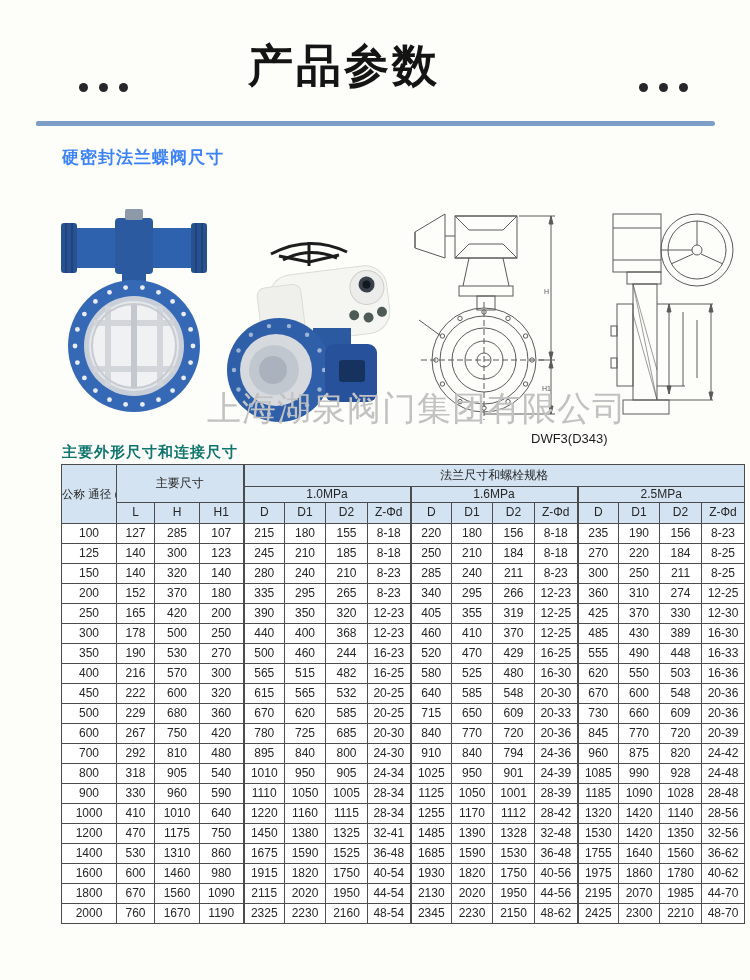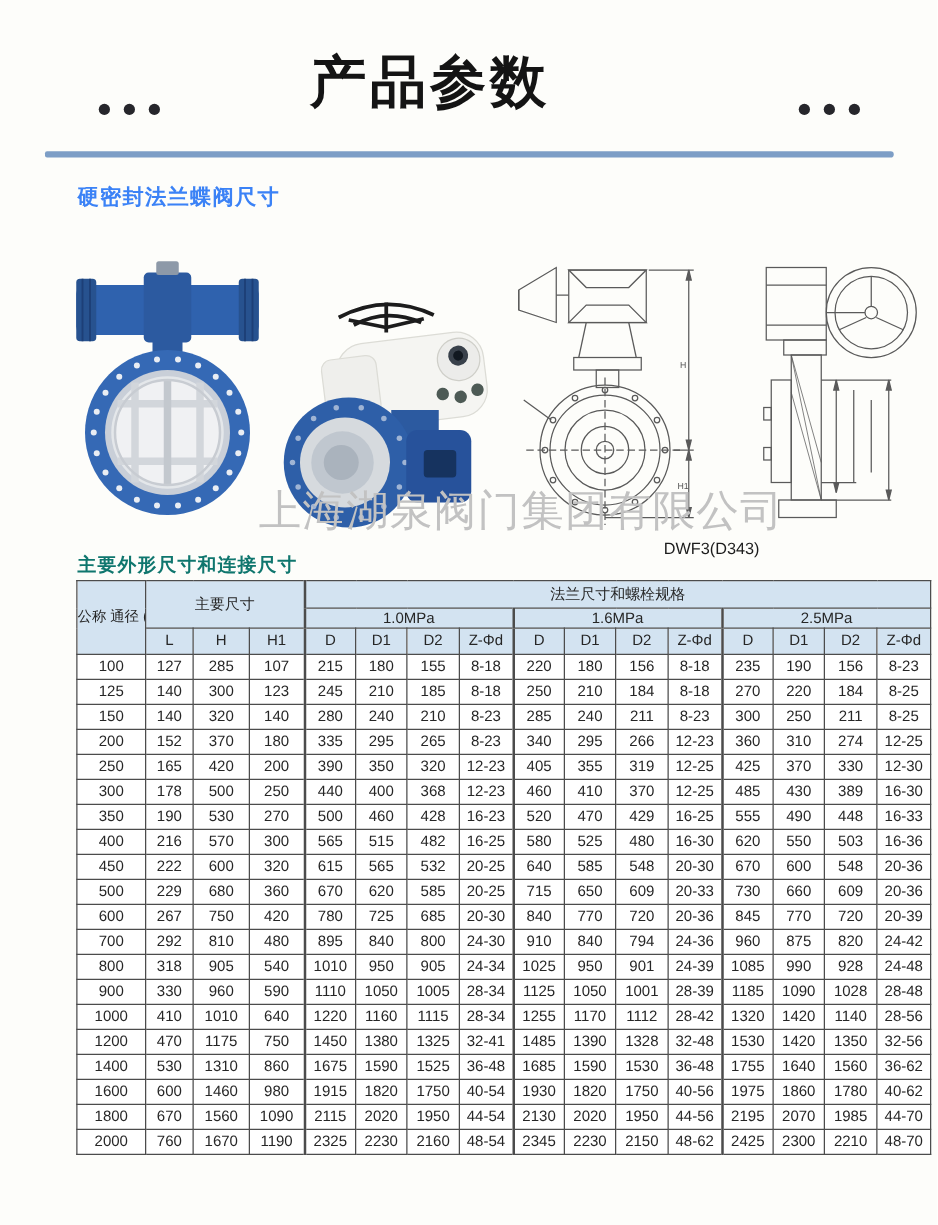--- a/index.html
+++ b/index.html
@@ -423,21 +423,21 @@
           <td>389</td>
           <td>16-30</td>
         </tr>
         <tr>
           <td>350</td>
           <td>190</td>
           <td>530</td>
           <td>270</td>
           <td class="gs">500</td>
           <td>460</td>
-          <td>428</td>
+          <td>244</td>
           <td>16-23</td>
           <td class="gs">520</td>
           <td>470</td>
           <td>429</td>
           <td>16-25</td>
           <td class="gs">555</td>
           <td>490</td>
           <td>448</td>
           <td>16-33</td>
         </tr>

